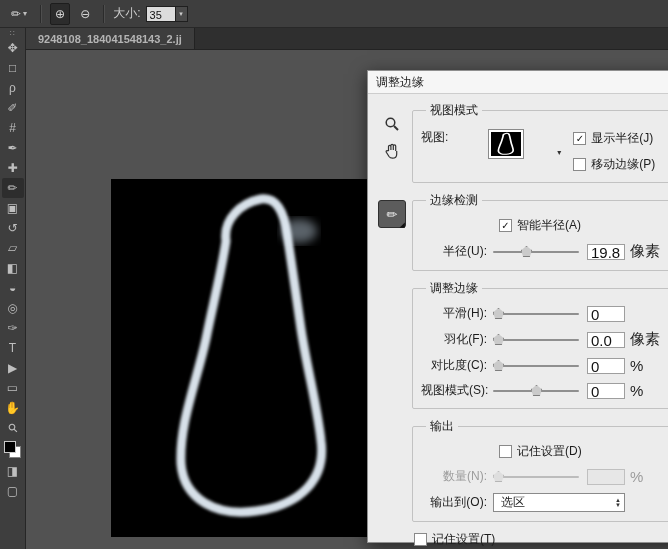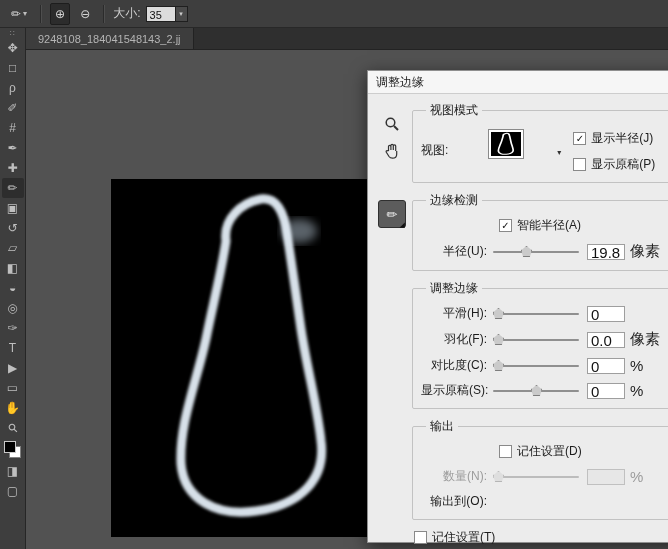--- a/index.html
+++ b/index.html
@@ -15,21 +15,21 @@
   .ob-sep{width:1px;height:18px;background:#2b2b2b;border-right:1px solid #4e4e4e;margin:0 3px;}
   .ob-arrow{font-size:8px;color:#bdbdbd;}
   .ob-input{width:30px;height:16px;background:#dcdcdc;color:#111;border:1px solid #1f1f1f;
             font-size:11px;line-height:16px;padding:0 3px;box-sizing:border-box;}
   .ob-input-arrow{width:12px;height:16px;background:#4a4a4a;border:1px solid #1f1f1f;border-left:none;
                   display:flex;align-items:center;justify-content:center;font-size:7px;color:#ccc;box-sizing:border-box;}
 
   
   .tab-bar{position:absolute;left:26px;top:28px;right:0;height:21px;background:#2f2f2f;border-bottom:1px solid #232323;}
   .tab{display:inline-flex;align-items:center;height:21px;padding:0 12px;background:#3d3d3d;
-       color:#b4b4b4;font-size:11px;border-right:1px solid #222;}
+       color:#b4b4b4;font-size:11px;border-right:1px solid #222;font-weight:bold;}
 
   
   .tools{position:absolute;left:0;top:28px;bottom:0;width:26px;background:#3e3e3e;border-right:1px solid #262626;
          display:flex;flex-direction:column;align-items:center;padding-top:1px;box-sizing:border-box;z-index:3;}
   .grip{color:#8d8d8d;font-size:8px;line-height:9px;height:9px;}
   .tool{width:22px;height:20px;display:flex;align-items:center;justify-content:center;color:#bfbfbf;font-size:12px;border-radius:2px;}
   .tool.pressed{background:#2d2d2d;}
   .tool.zoomrot{transform:rotate(-45deg);}
   .swatches{position:relative;width:17px;height:17px;margin:3px 0;}
   .sw-fg{position:absolute;left:0;top:0;width:10px;height:10px;background:#000;border:1px solid #c9c9c9;z-index:2;}
@@ -67,21 +67,21 @@
   .check{display:flex;align-items:center;font-size:12px;}
   .box{width:11px;height:11px;background:#fff;border:1px solid #898989;margin-right:5px;flex:none;
        display:flex;align-items:center;justify-content:center;font-size:10px;line-height:10px;font-weight:bold;color:#111;}
   .indent{margin-left:78px;}
   .disabled,.disabled .row-label,.disabled .unit{color:#9c9c9c;}
   .disabled .track{background:#bcbcbc;}
   .disabled .thumb{background:#dedede;box-shadow:inset 0 0 0 1px #b5b5b5;}
   .disabled .val{background:#e7e7e7;border-color:#c0c0c0;}
 
   .vm{display:flex;align-items:flex-start;margin-top:6px;}
-  .vm-left{display:flex;align-items:flex-end;gap:30px;}
+  .vm-left{display:flex;align-items:flex-start;gap:30px;}
   .thumb-box{width:36px;height:30px;border:1px solid #8a8a8a;background:#fff;padding:2px;box-sizing:border-box;margin:0 3px 0 4px;}
   .thumb-inner{width:100%;height:100%;background:#000;}
   .vm-arrow{font-size:8px;color:#333;align-self:flex-end;margin-bottom:2px;}
   .vm-right{margin-left:12px;display:flex;flex-direction:column;gap:9px;padding-top:1px;}
 
   .combo{width:132px;height:19px;background:#fff;border:1px solid #8a8a8a;display:flex;align-items:center;
          justify-content:space-between;font-size:12px;padding:0 3px 0 7px;box-sizing:border-box;}
   .combo-arrows{display:flex;flex-direction:column;font-size:6px;line-height:5px;color:#333;}
 
   .remember{margin:3px 0 12px 2px;}
@@ -207,21 +207,21 @@
             </div>
             <span class="vm-arrow">▾</span>
           </div>
           <div class="vm-right">
             <div class="check">
               <span class="box">✓</span>
               <span>显示半径(J)</span>
             </div>
             <div class="check">
               <span class="box"></span>
-              <span>显示原稿(P)</span>
+              <span>移动边缘(P)</span>
             </div>
           </div>
         </div>
       </fieldset>
 
       <fieldset class="group">
         <legend>边缘检测</legend>
         <div class="check indent" style="margin-top:4px;">
           <span class="box">✓</span>
           <span>智能半径(A)</span>
@@ -260,21 +260,21 @@
         <div class="row">
           <span class="row-label">对比度(C):</span>
           <div class="slider">
             <div class="track"></div>
             <div class="thumb" style="left:0px;"></div>
           </div>
           <div class="val">0</div>
           <span class="unit">%</span>
         </div>
         <div class="row">
-          <span class="row-label">显示原稿(S):</span>
+          <span class="row-label">视图模式(S):</span>
           <div class="slider">
             <div class="track"></div>
             <div class="thumb" style="left:38px;"></div>
           </div>
           <div class="val">0</div>
           <span class="unit">%</span>
         </div>
       </fieldset>
 
       <fieldset class="group">
@@ -287,20 +287,27 @@
           <span class="row-label">数量(N):</span>
           <div class="slider">
             <div class="track"></div>
             <div class="thumb" style="left:0px;"></div>
           </div>
           <div class="val"></div>
           <span class="unit">%</span>
         </div>
         <div class="row">
           <span class="row-label">输出到(O):</span>
+          <div class="combo">
+            <span>选区</span>
+            <span class="combo-arrows">
+              <span>▲</span>
+              <span>▼</span>
+            </span>
+          </div>
         </div>
       </fieldset>
 
       <div class="check remember">
         <span class="box"></span>
         <span>记住设置(T)</span>
       </div>
 
     </div>
   </div>

